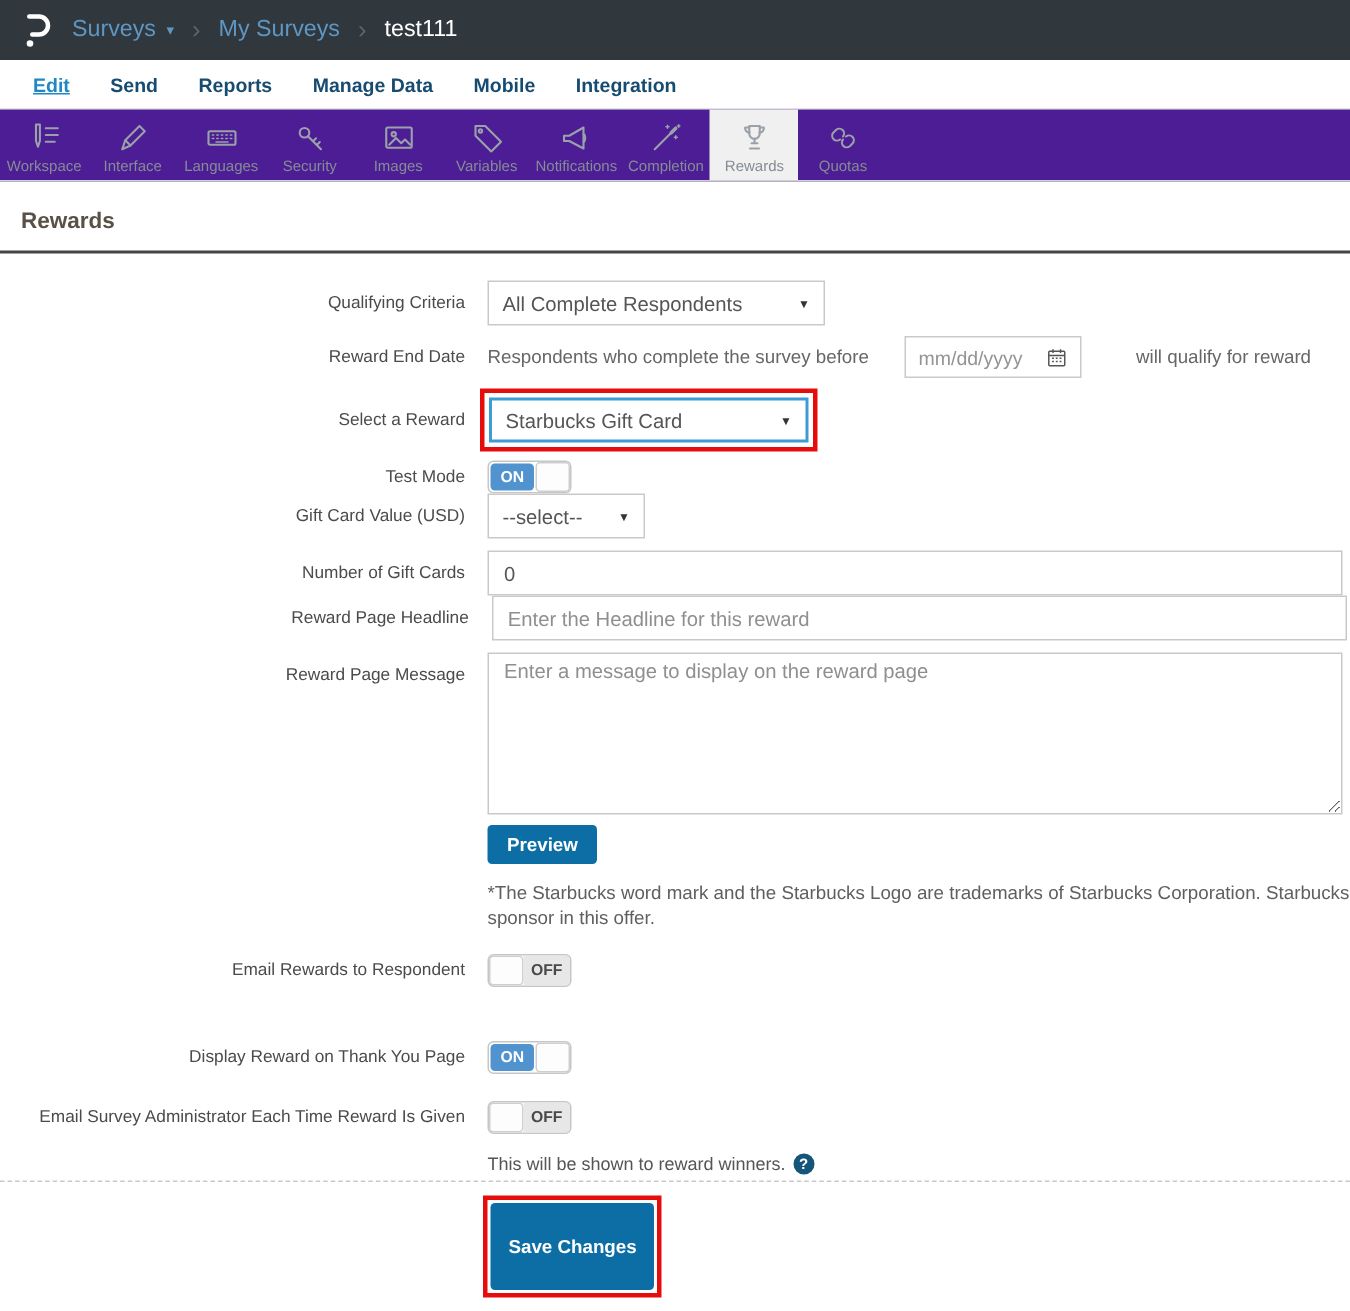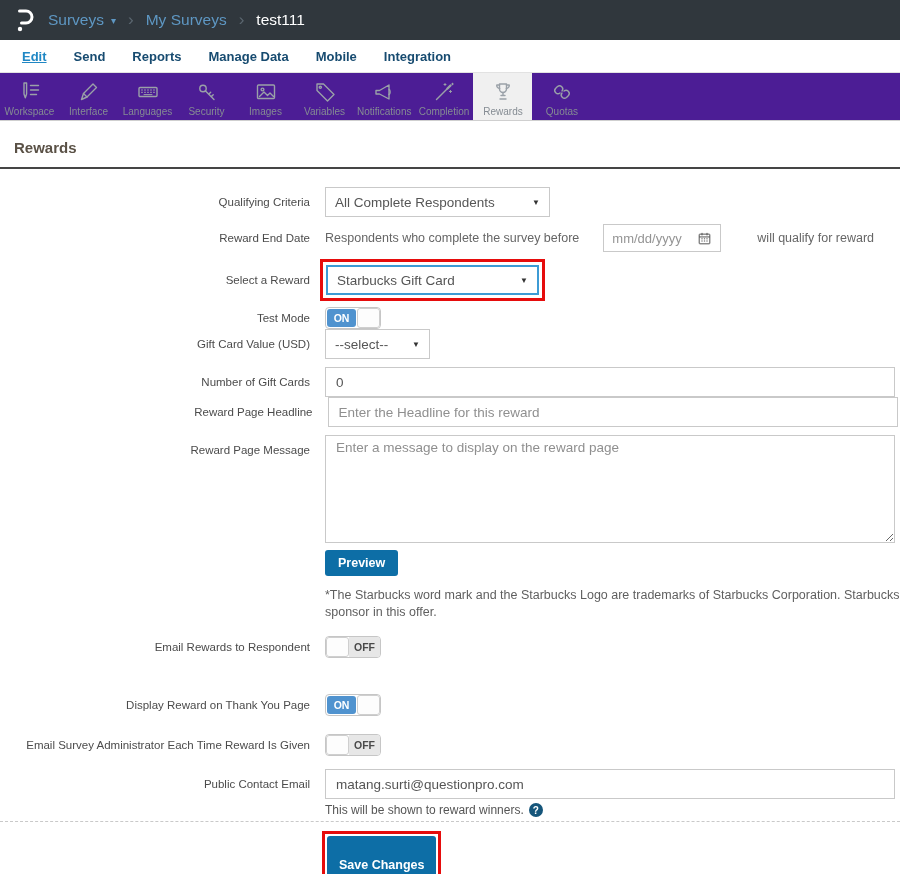--- a/index.html
+++ b/index.html
@@ -332,26 +332,20 @@
   <div class="row" style="margin-bottom:13px;">
     <label class="flabel">Email Survey Administrator Each Time Reward Is Given</label>
     <div class="ffield">
       <div class="toggle">
         <span class="knob"></span>
         <span class="tg-seg off-seg">OFF</span>
       </div>
     </div>
   </div>
 
-  <div class="row" style="margin-bottom:4px;">
-    <label class="flabel">Public Contact Email</label>
-    <div class="ffield">
-      <input class="tinput" value="matang.surti@questionpro.com" style="">
-    </div>
-  </div>
 
   <div class="row" style="margin-bottom:4px;">
     <label class="flabel"></label>
     <div class="ffield">
       <div class="helper">
         <span>This will be shown to reward winners.</span>
         <span class="help-icon">?</span>
       </div>
     </div>
   </div>

